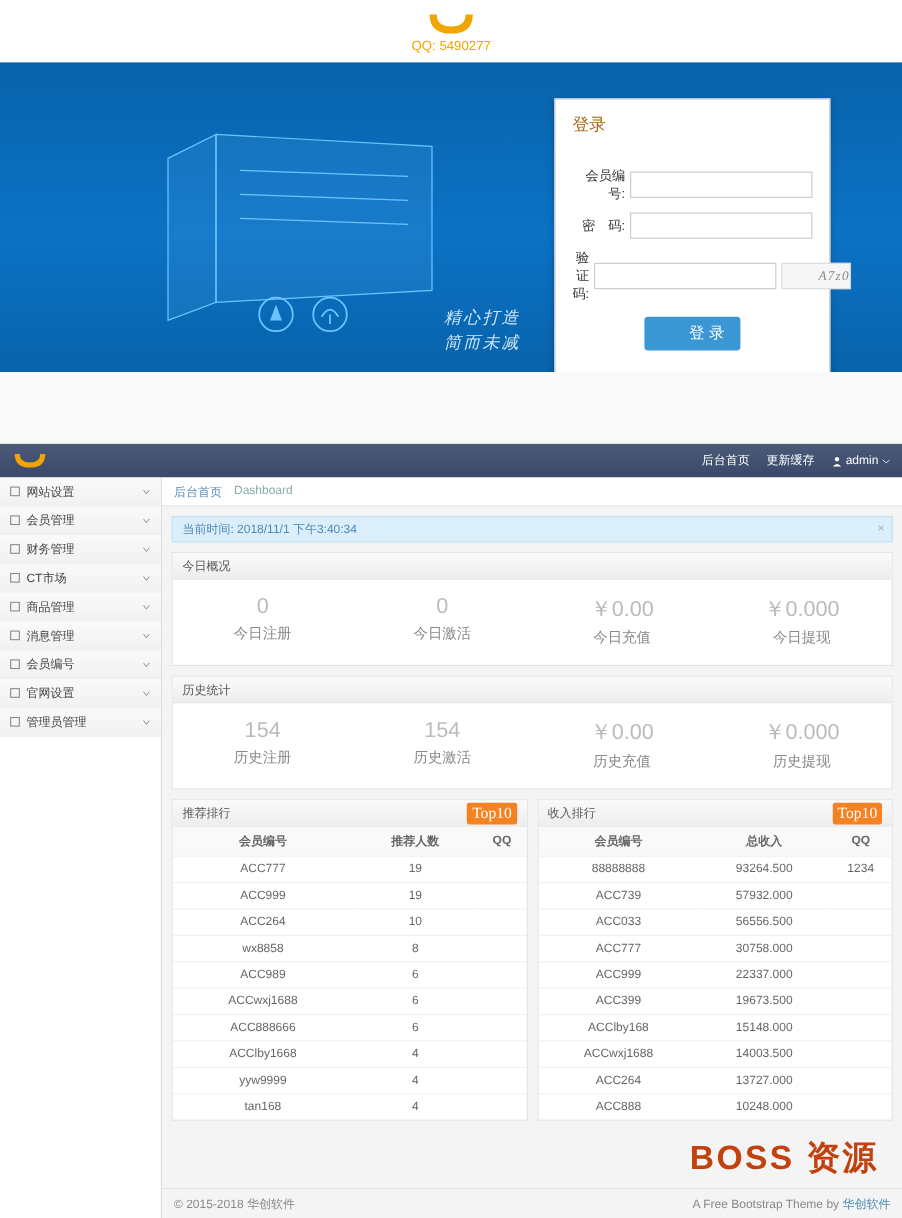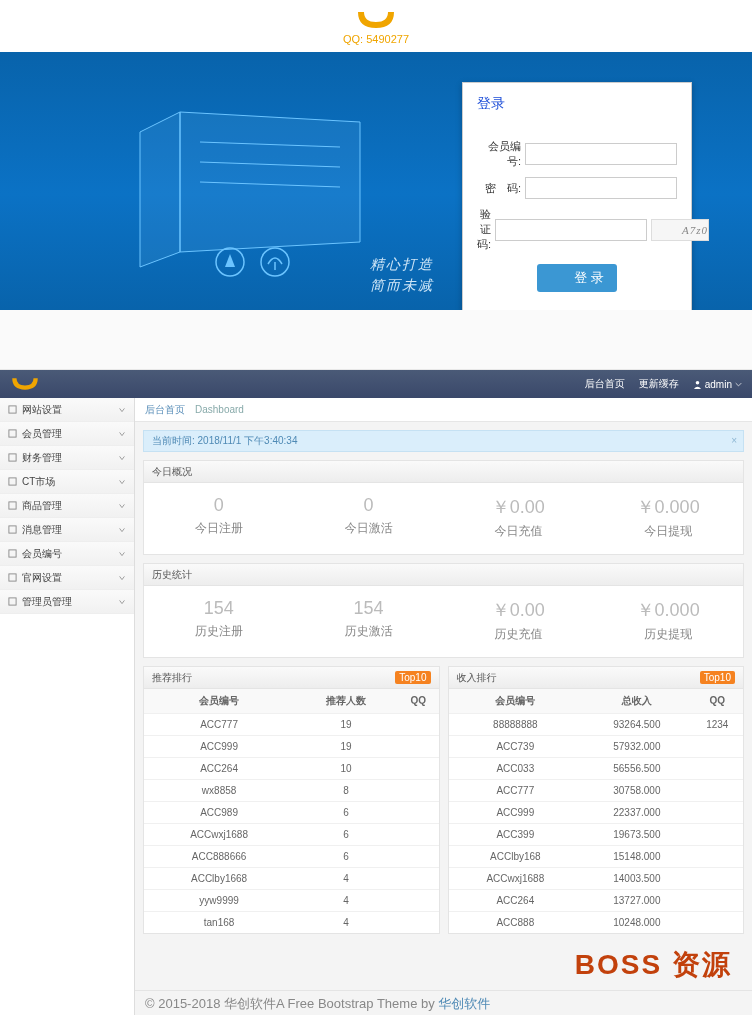--- a/index.html
+++ b/index.html
@@ -7,21 +7,21 @@
 
   
   .top-section { width: 752px; }
   .logo-strip { height: 52px; background: #fff; display:flex; align-items:center; justify-content:center; }
   .logo-strip .logo { color:#f0a500; font-size:11px; text-align:center; line-height:1; }
   .logo-strip .logo svg { display:block; margin:0 auto 2px; }
   .hero { height: 258px; background: linear-gradient(180deg,#0863ab 0%,#0b72c5 55%, #0863ab 100%); position:relative; overflow:hidden; }
   .hero-visual { position:absolute; left:110px; top:40px; width:280px; height:200px; }
   .hero-tag { position:absolute; left:370px; top:202px; color:#cfe6f7; font-size:14px; letter-spacing:2px; font-style:italic; text-align:right; line-height:1.5;}
   .login-box { position:absolute; right:60px; top:30px; width:230px; background:#fff; border:1px solid #ccc; box-shadow:0 2px 6px rgba(0,0,0,.25); padding:12px 14px 18px; }
-  .login-box h3 { font-size:14px; font-weight:400; margin-bottom:26px; color:#1d4ed8;}
+  .login-box h3 { font-size:14px; font-weight:400; margin-bottom:26px; color:#a16207;}
   .login-row { display:flex; align-items:center; margin:8px 0; }
   .login-row label { width:50px; font-size:11px; color:#333; text-align:right; padding-right:4px;}
   .login-row input { flex:1; height:22px; border:1px solid #ccc; padding:0 4px; font-size:11px; }
   .captcha-img { width:70px; height:22px; margin-left:4px; background:#f6f6f6; display:flex; align-items:center; justify-content:center; font-family:serif; font-style:italic; font-size:11px; color:#888; letter-spacing:1px; border:1px solid #ddd;padding-left:30px;}
   .login-btn { display:block; margin:12px auto 0; width:80px; height:28px; background:#3b97d3; color:#fff; border:none; border-radius:3px; font-size:13px; cursor:pointer;padding-left:24px; }
   .gap { height:60px; background:#fafafa; border-bottom:1px solid #e8e8e8;}
 
   
   .admin { width:752px; font-size:10px; }
   .admin-top { height:28px; background:linear-gradient(#4a5a77,#3a486a); display:flex; align-items:center; color:#fff; }
@@ -33,32 +33,32 @@
   .side-item { height:24px; display:flex; align-items:center; justify-content:space-between; padding:0 8px; border-bottom:1px solid #eee; cursor:pointer; background:linear-gradient(#fafafa,#f1f1f1); color:#444;}
   .side-item svg.chev { width:8px; height:8px; }
   .side-item .lbl { display:flex; align-items:center; gap:5px;}
   .content { flex:1; background:#f4f4f4; padding:0 0 8px 0; }
   .crumb { height:24px; background:#fff; border-bottom:1px solid #e6e6e6; display:flex; align-items:center; padding:0 10px; gap:10px; color:#8aa; font-size:10px;}
   .crumb .home { color:#5b8fb9;}
   .time-bar { margin:8px; height:22px; background:#daeefb; border:1px solid #c5e1f3; color:#4f8ab5; display:flex; align-items:center; padding:0 8px; font-size:10px; position:relative;}
   .time-bar .x { position:absolute; right:6px; top:4px; cursor:pointer; color:#8fb8d4;}
   .panel { margin:0 8px 8px; background:#fff; border:1px solid #e4e4e4; }
   .panel-head { height:22px; background:linear-gradient(#fafafa,#ededed); border-bottom:1px solid #e4e4e4; display:flex; align-items:center; padding:0 8px; font-size:10px; color:#555; justify-content:space-between;}
-  .badge-top { background:#f58220; color:#fff; font-size:10px; padding:1px 4px; border-radius:2px;}
+  .badge-top { background:#f58220; color:#fff; font-size:13px; padding:1px 4px; border-radius:2px;font-family:Liberation Serif, serif;}
   .stat-row { display:flex; }
   .stat { flex:1; text-align:center; padding:12px 0 14px;}
   .stat .num { font-size:18px; color:#bbb; font-weight:300;}
   .stat .lab { font-size:12px; color:#888; margin-top:4px;}
   .tables-row { display:flex; gap:8px; padding:0 8px;}
   .tables-row .panel { flex:1; margin:0; }
   table { width:100%; border-collapse:collapse; font-size:10px; color:#666;}
   thead th { height:24px; background:#f9f9f9; font-weight:700; color:#666;}
   tbody td { height:22px; text-align:center; border-top:1px solid #f0f0f0;}
   .watermark { text-align:right; padding:12px 20px 0; font-size:28px; font-weight:700; color:#c2410c; letter-spacing:2px;}
-  .footer { height:26px; border-top:1px solid #e4e4e4; display:flex; align-items:center; justify-content:flex-start; padding:0 10px; font-size:13px; color:#888; margin-top:6px;}
+  .footer { height:26px; border-top:1px solid #e4e4e4; display:flex; align-items:center; justify-content:space-between; padding:0 10px; font-size:10px; color:#888; margin-top:6px;}
   .footer a { color:#4f8ab5; text-decoration:none;margin-top:19px;}
 
   
   .hero-svg-panel { fill:rgba(120,200,255,.12); stroke:#6bc4ff; stroke-width:1;}
   .hero-icon-circ { fill:none; stroke:#6bc4ff; stroke-width:1.5;}
 </style>
 </head>
 <body>
 
 <div class="top-section">

